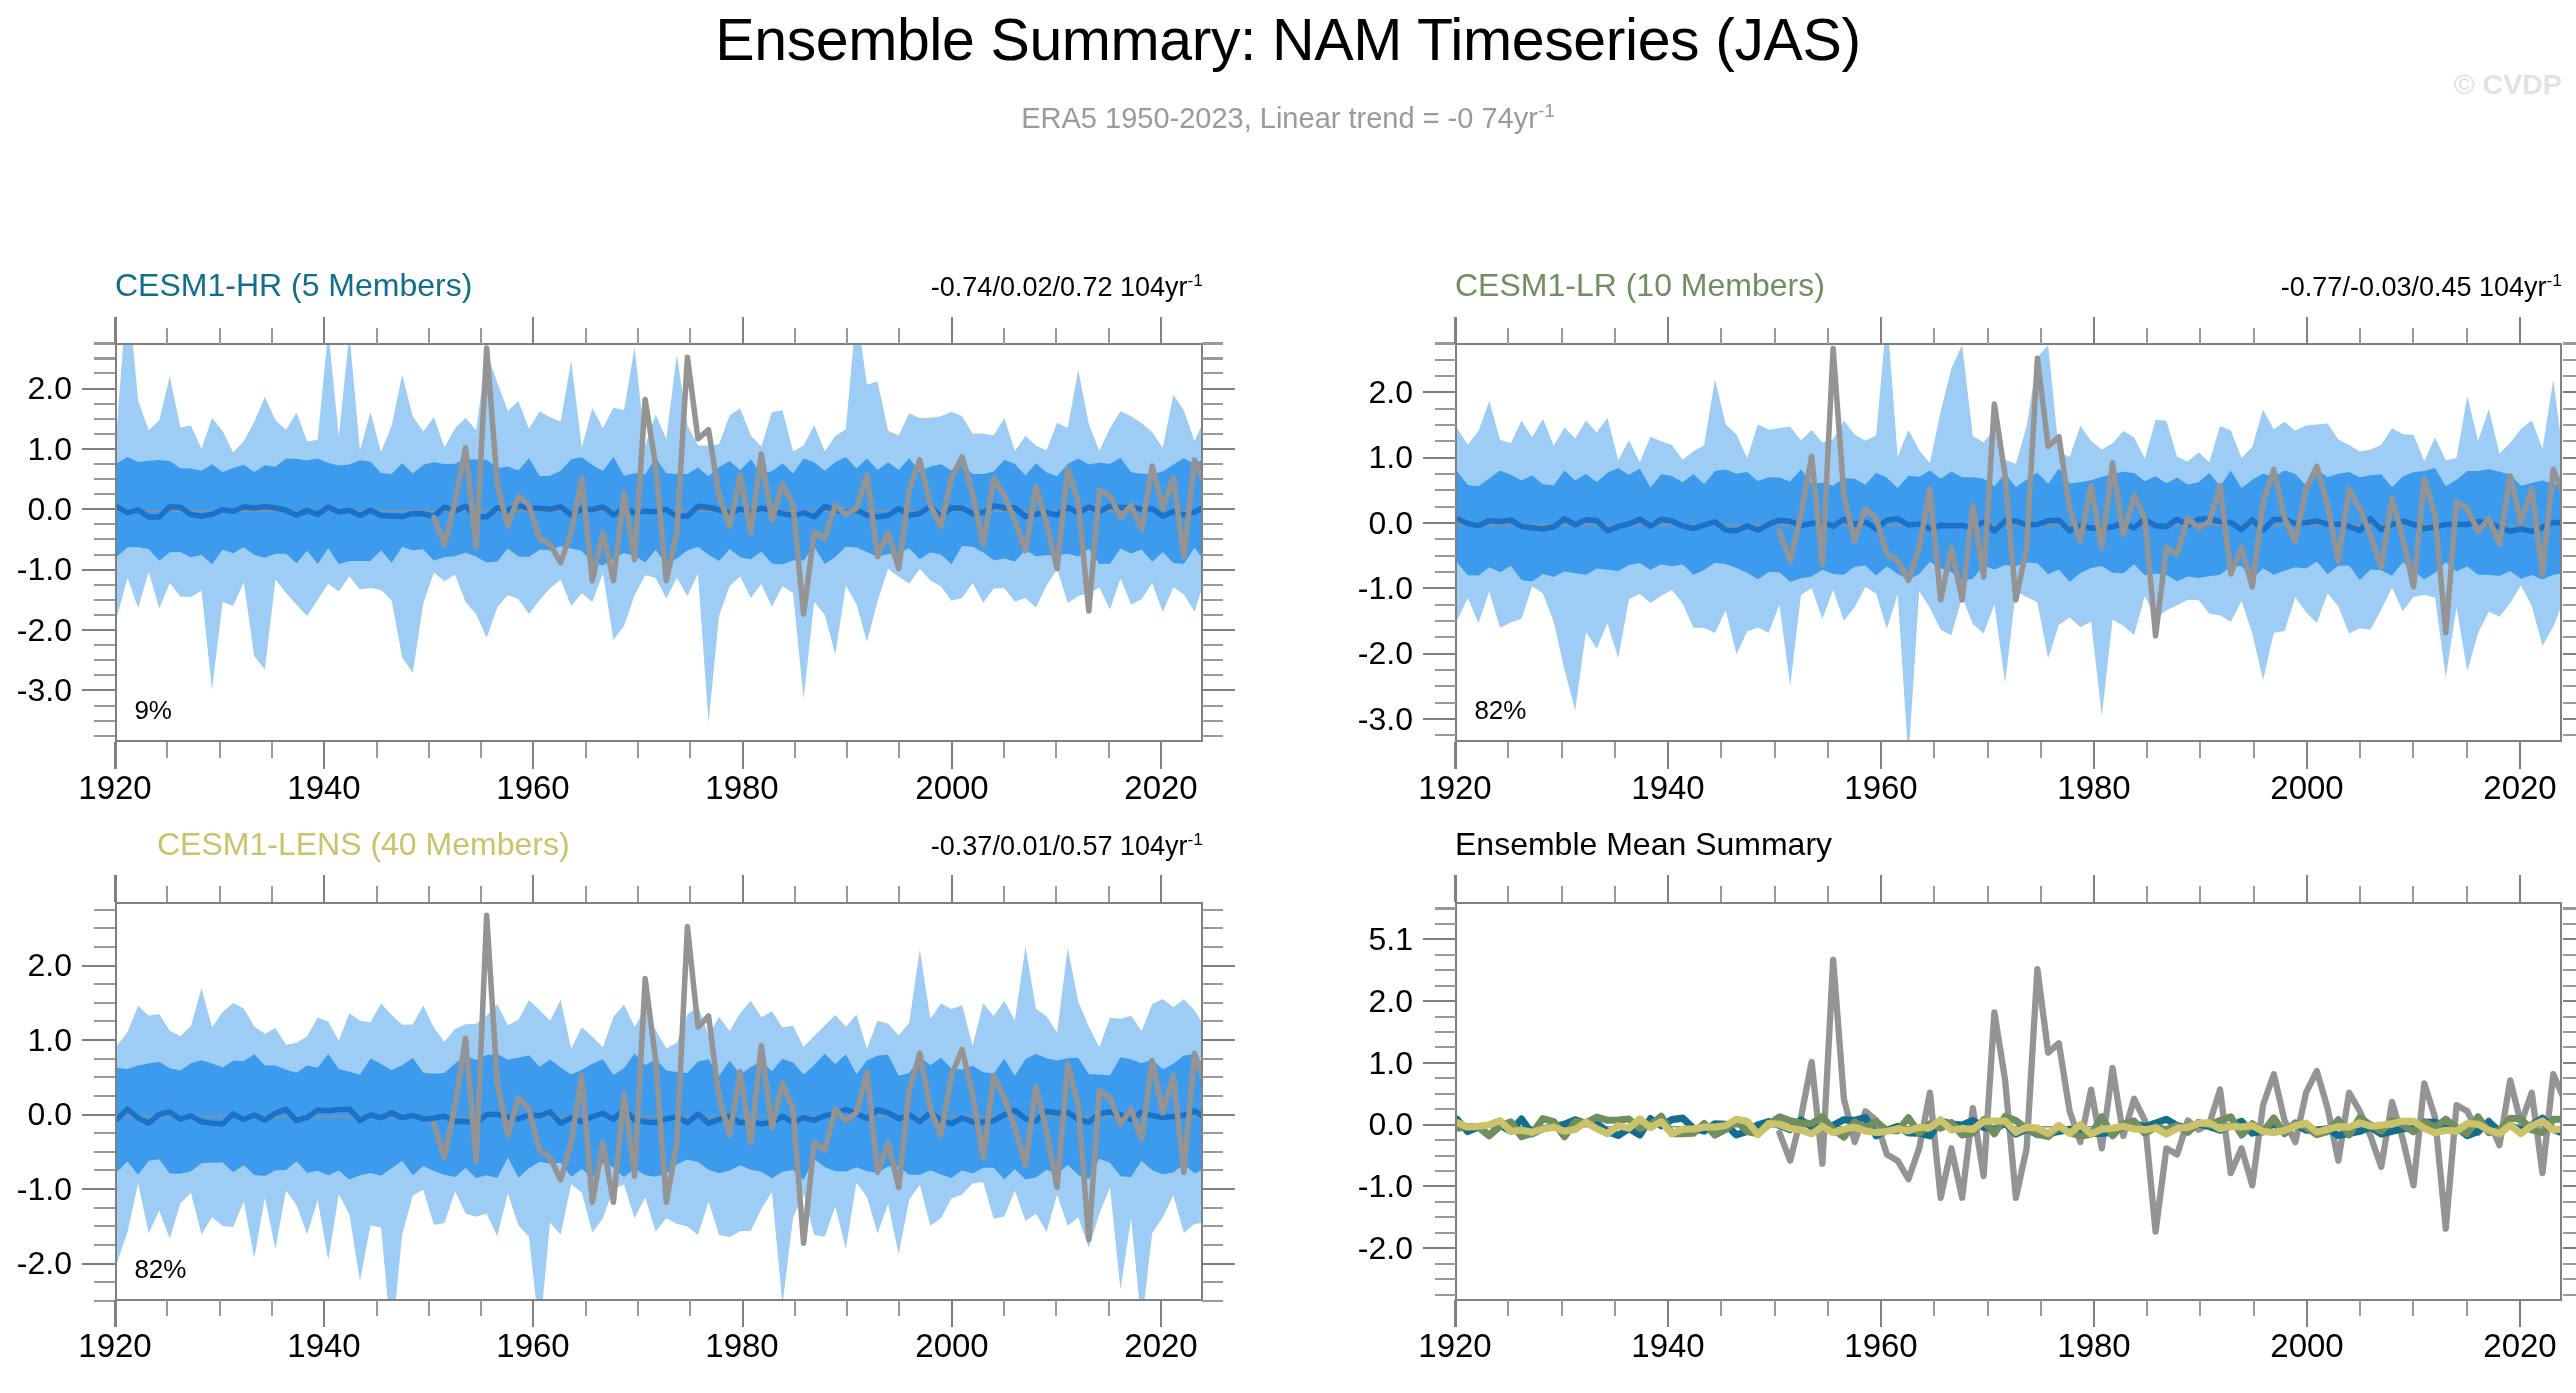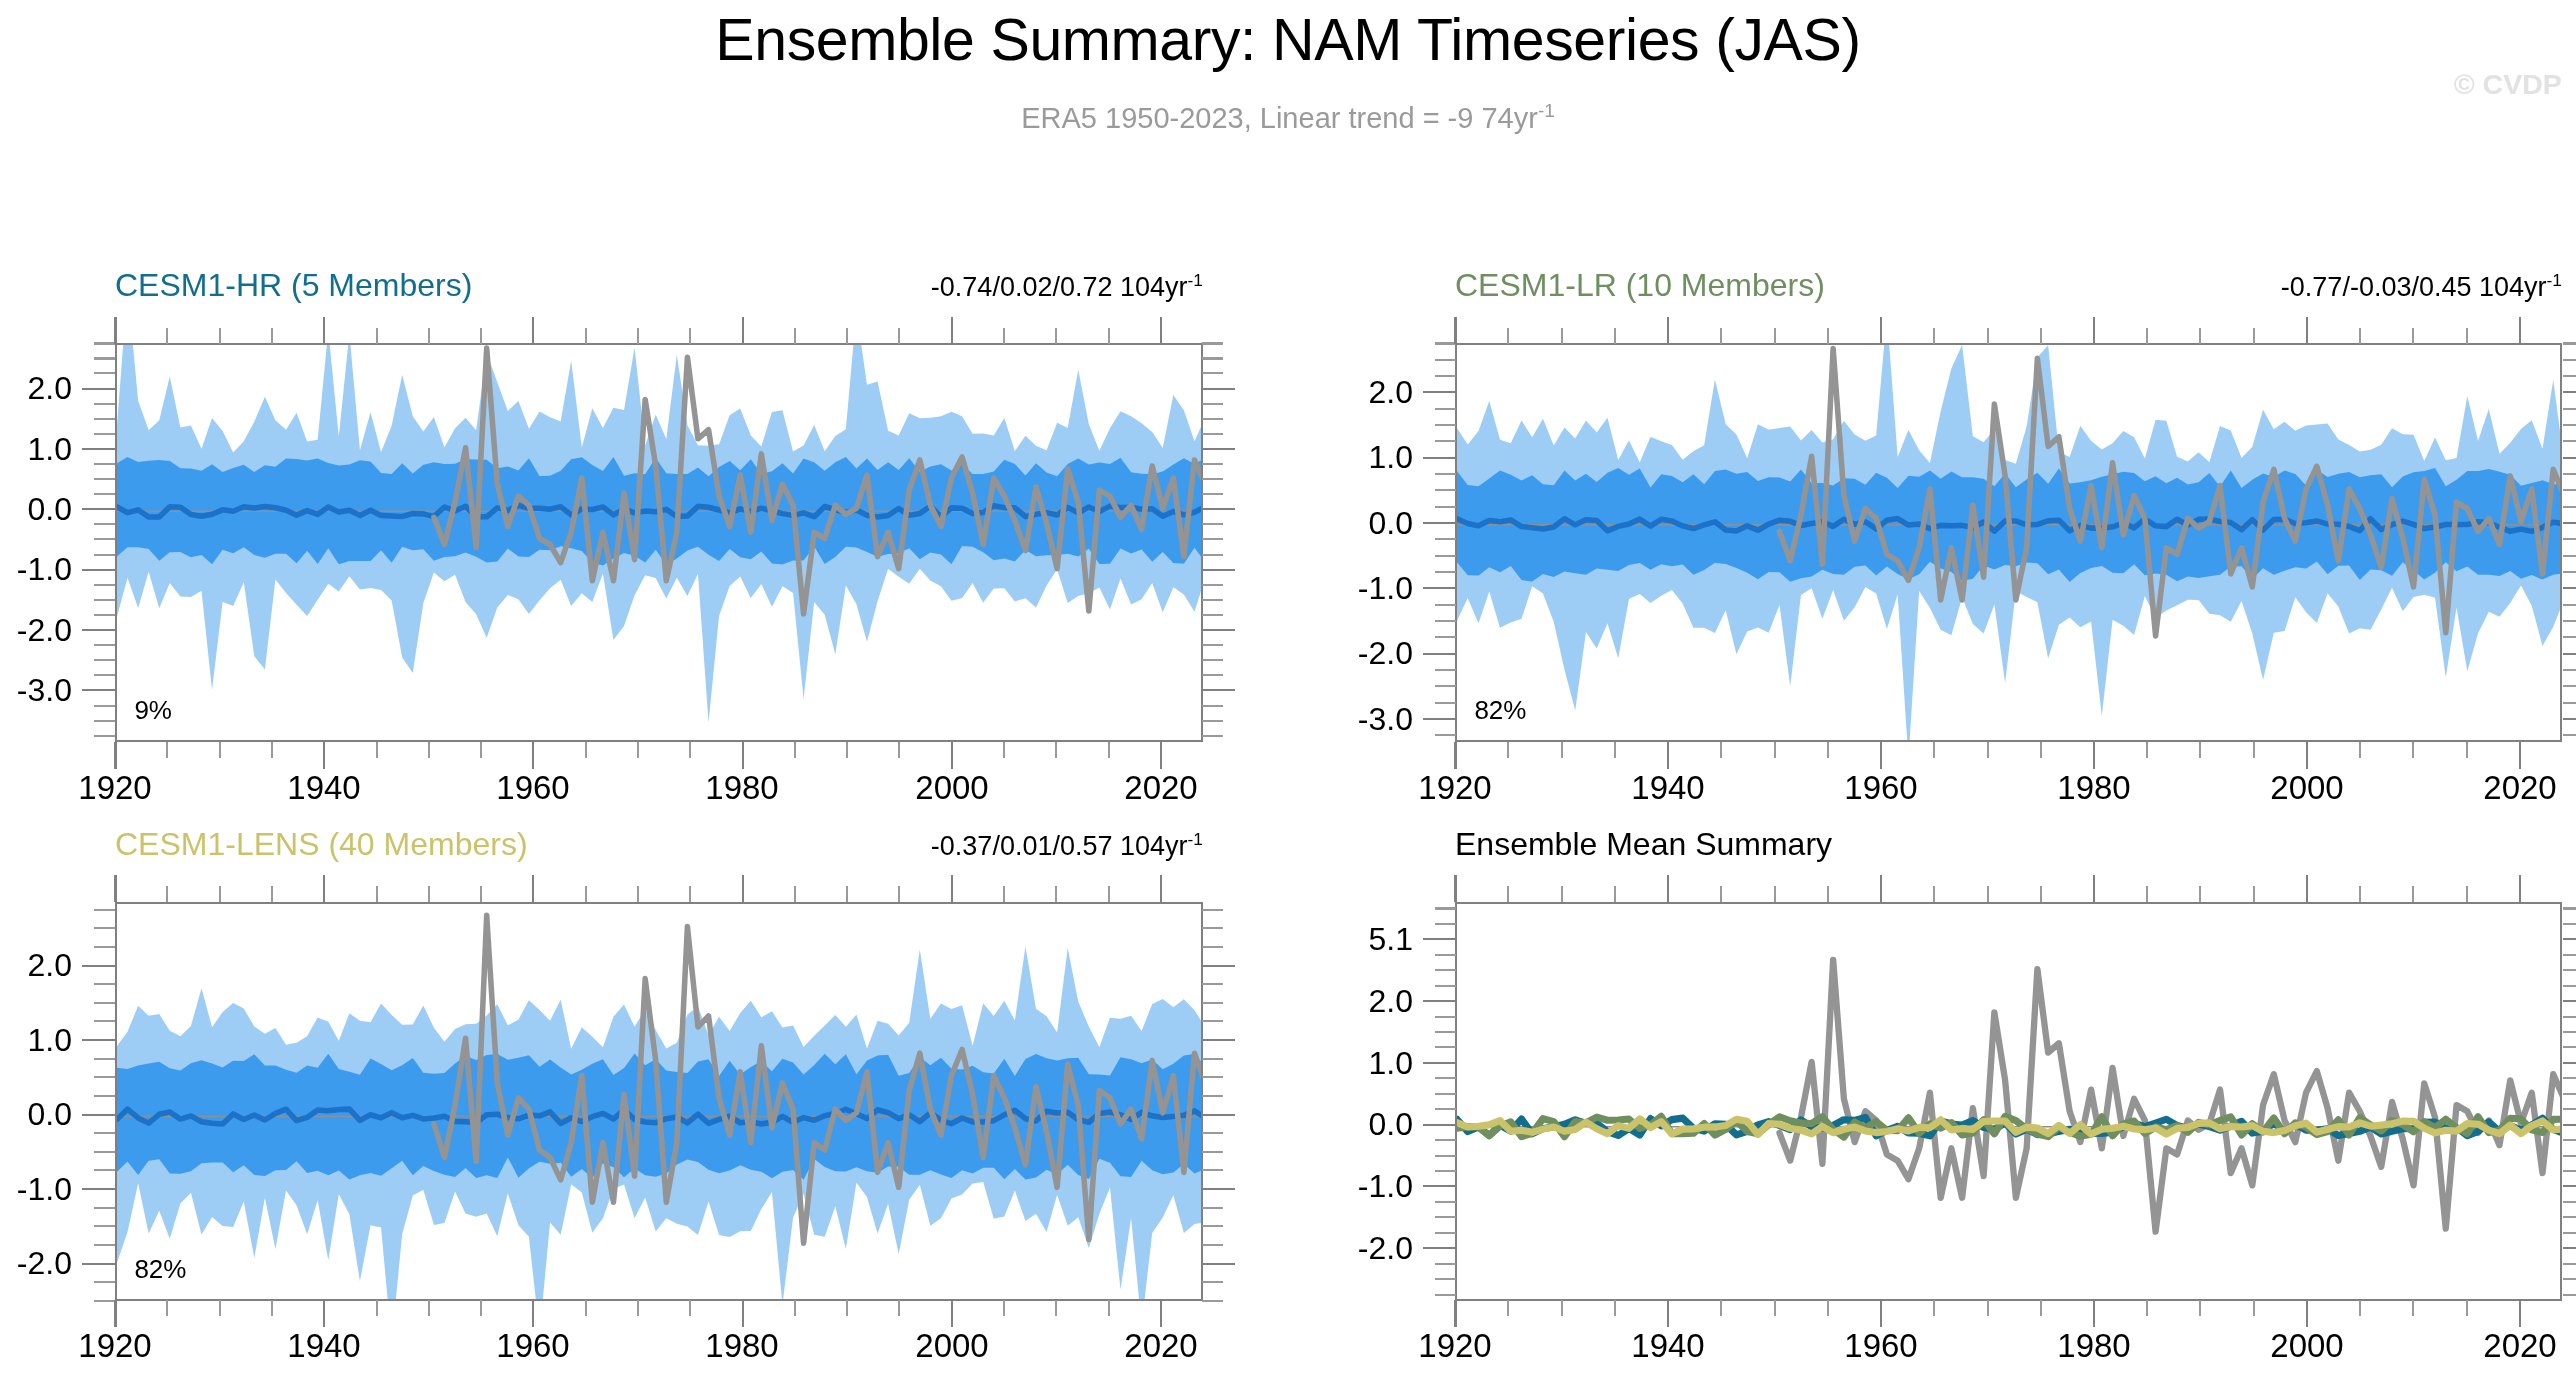--- a/index.html
+++ b/index.html
@@ -66,21 +66,21 @@
 
   .pct {
     position:absolute;
     font-size:26px; color:#000;
   }
 </style>
 </head>
 <body>
 
 <div class="fig-title">Ensemble Summary: NAM Timeseries (JAS)</div>
-<div class="fig-subtitle"><span>ERA5 1950-2023, Linear trend = -9 74yr</span><sup>-1</sup></div>
+<div class="fig-subtitle"><span>ERA5 1950-2023, Linear trend = -0 74yr</span><sup>-1</sup></div>
 <div class="watermark">© CVDP</div>
 
 <div id="panels-root">
     <div class="panel" style="left: 115px; top: 267px; width: 1088px; height: 562px;">
       <div class="panel-title" style="color: rgb(18, 110, 142);">CESM1-HR (5 Members)</div>
       <div class="panel-trend"><span>-0.74/0.02/0.72 104yr</span><sup>-1</sup></div>
     </div>
     <div class="plot" style="left: 115px; top: 343px; width: 1088px; height: 399px;">
       <svg width="1088" height="399" viewBox="0 0 1375 504">
         <polygon points="0.0,101.9 13.3,-73.4 26.7,70.1 40.0,107.7 53.4,95.1 66.7,39.6 80.1,104.1 93.4,101.7 106.8,130.9 120.1,92.0 133.5,108.5 146.8,135.8 160.2,121.4 173.5,96.8 186.9,65.2 200.2,94.9 213.6,107.1 226.9,85.4 240.3,121.8 253.6,119.6 267.0,-19.0 280.3,115.6 293.7,-14.9 307.0,132.9 320.4,84.8 333.7,135.1 347.1,101.8 360.4,37.5 373.8,90.0 387.1,109.3 400.5,90.8 413.8,129.4 427.2,105.1 440.5,91.8 453.9,107.5 467.2,9.6 480.6,47.0 493.9,83.3 507.3,70.8 520.6,105.7 534.0,84.0 547.3,91.3 560.7,96.7 574.0,19.9 587.4,129.5 600.7,79.9 614.1,104.7 627.4,79.2 640.8,81.9 654.1,2.9 667.5,127.0 680.8,87.8 694.2,118.7 707.5,12.3 720.9,101.4 734.2,126.5 747.6,127.1 760.9,125.2 774.3,88.6 787.6,80.1 801.0,114.1 814.3,128.2 827.7,84.6 841.0,82.4 854.4,134.6 867.7,126.8 881.1,100.9 894.4,134.2 907.8,114.8 921.1,106.4 934.5,-44.0 947.8,50.0 961.2,45.9 974.5,108.3 987.9,114.2 1001.2,86.0 1014.6,92.4 1027.9,91.7 1041.3,89.9 1054.6,84.1 1068.0,90.0 1081.3,112.1 1094.7,111.7 1108.0,114.1 1121.4,92.1 1134.7,133.9 1148.1,114.5 1161.4,127.2 1174.8,132.9 1188.1,98.2 1201.5,104.9 1214.8,31.3 1228.2,100.0 1241.5,133.4 1254.9,105.2 1268.2,83.6 1281.6,89.8 1294.9,98.7 1308.3,109.9 1321.6,130.0 1335.0,63.2 1348.3,82.3 1361.7,121.4 1375.0,92.7 1375.0,295.3 1361.7,337.0 1348.3,315.1 1335.0,305.9 1321.6,337.5 1308.3,300.8 1294.9,321.1 1281.6,327.7 1268.2,295.0 1254.9,334.0 1241.5,306.5 1228.2,313.7 1214.8,317.2 1201.5,325.8 1188.1,283.4 1174.8,303.9 1161.4,331.7 1148.1,320.0 1134.7,323.9 1121.4,307.2 1108.0,307.6 1094.7,325.6 1081.3,300.5 1068.0,319.5 1054.6,323.2 1041.3,304.9 1027.9,297.5 1014.6,282.7 1001.2,301.5 987.9,292.6 974.5,282.6 961.2,323.8 947.8,375.0 934.5,327.4 921.1,303.9 907.8,390.7 894.4,340.9 881.1,324.8 867.7,447.1 854.4,313.2 841.0,304.7 827.7,330.6 814.3,301.9 801.0,319.6 787.6,292.3 774.3,304.4 760.9,342.1 747.6,476.8 734.2,289.0 720.9,317.0 707.5,294.0 694.2,320.4 680.8,294.2 667.5,291.0 654.1,316.1 640.8,355.0 627.4,372.7 614.1,288.8 600.7,324.6 587.4,313.7 574.0,329.8 560.7,296.5 547.3,307.4 534.0,322.4 520.6,339.8 507.3,321.1 493.9,315.7 480.6,331.6 467.2,369.9 453.9,340.0 440.5,324.8 427.2,290.3 413.8,298.3 400.5,287.5 387.1,326.1 373.8,414.4 360.4,394.8 347.1,322.9 333.7,309.6 320.4,306.9 307.0,309.0 293.7,292.2 280.3,311.4 267.0,301.5 253.6,321.9 240.3,342.3 226.9,328.2 213.6,313.3 200.2,296.2 186.9,410.0 173.5,393.1 160.2,299.7 146.8,329.6 133.5,324.2 120.1,435.9 106.8,310.3 93.4,318.5 80.1,317.7 66.7,300.7 53.4,332.7 40.0,286.4 26.7,332.2 13.3,294.1 0.0,343.2" fill="#9dcdf4"></polygon>
@@ -327,21 +327,21 @@
       <div class="xtick minor" style="left: 532px; top: 12.7px; background: rgb(154, 154, 154);"></div>
       <div class="xtick minor" style="left: 585px; top: 12.7px; background: rgb(154, 154, 154);"></div>
       <div class="xtick minor" style="left: 691px; top: 12.7px; background: rgb(154, 154, 154);"></div>
       <div class="xtick minor" style="left: 744px; top: 12.7px; background: rgb(154, 154, 154);"></div>
       <div class="xtick minor" style="left: 798px; top: 12.7px; background: rgb(154, 154, 154);"></div>
       <div class="xtick minor" style="left: 904px; top: 12.7px; background: rgb(154, 154, 154);"></div>
       <div class="xtick minor" style="left: 957px; top: 12.7px; background: rgb(154, 154, 154);"></div>
       <div class="xtick minor" style="left: 1011px; top: 12.7px; background: rgb(154, 154, 154);"></div>
     </div>
     <div class="panel" style="left: 115px; top: 826px; width: 1088px; height: 562px;">
-      <div class="panel-title" style="color: rgb(203, 195, 106);">CESM1-LENS (40 Members)</div>
+      <div class="panel-title" style="color: rgb(203, 195, 106); margin-left: 42px;">CESM1-LENS (40 Members)</div>
       <div class="panel-trend"><span>-0.37/0.01/0.57 104yr</span><sup>-1</sup></div>
     </div>
     <div class="plot" style="left: 115px; top: 902px; width: 1088px; height: 399px;">
       <svg width="1088" height="399" viewBox="0 0 1375 504">
         <polygon points="0.0,179.3 13.3,161.3 26.7,128.6 40.0,141.1 53.4,139.0 66.7,160.2 80.1,167.1 93.4,154.1 106.8,106.4 120.1,155.5 133.5,136.5 146.8,125.0 160.2,131.9 173.5,154.8 186.9,164.0 200.2,156.7 213.6,177.6 226.9,175.1 240.3,167.0 253.6,143.2 267.0,148.7 280.3,172.6 293.7,138.0 307.0,147.4 320.4,149.2 333.7,125.7 347.1,140.0 360.4,152.4 373.8,152.2 387.1,128.2 400.5,156.3 413.8,173.9 427.2,157.8 440.5,152.0 453.9,151.1 467.2,140.8 480.6,126.7 493.9,153.2 507.3,146.1 520.6,121.4 534.0,133.9 547.3,147.5 560.7,120.9 574.0,182.9 587.4,155.6 600.7,167.6 614.1,181.0 627.4,142.4 640.8,126.9 654.1,155.1 667.5,132.7 680.8,159.2 694.2,182.4 707.5,175.3 720.9,139.5 734.2,129.4 747.6,165.6 760.9,142.4 774.3,160.5 787.6,137.5 801.0,122.0 814.3,143.1 827.7,135.4 841.0,155.9 854.4,153.5 867.7,180.6 881.1,166.3 894.4,153.3 907.8,140.1 921.1,155.1 934.5,139.6 947.8,182.8 961.2,147.4 974.5,151.3 987.9,166.0 1001.2,149.8 1014.6,57.5 1027.9,145.0 1041.3,125.7 1054.6,132.5 1068.0,127.8 1081.3,179.0 1094.7,125.3 1108.0,141.5 1121.4,122.3 1134.7,147.1 1148.1,53.5 1161.4,132.2 1174.8,141.6 1188.1,162.3 1201.5,55.6 1214.8,123.2 1228.2,154.8 1241.5,180.9 1254.9,143.5 1268.2,144.9 1281.6,141.0 1294.9,160.4 1308.3,126.2 1321.6,119.9 1335.0,130.5 1348.3,120.3 1361.7,134.0 1375.0,155.0 1375.0,402.2 1361.7,404.4 1348.3,415.8 1335.0,367.9 1321.6,396.0 1308.3,415.8 1294.9,532.7 1281.6,396.6 1268.2,487.4 1254.9,358.1 1241.5,391.7 1228.2,434.5 1214.8,395.6 1201.5,406.6 1188.1,367.2 1174.8,414.5 1161.4,391.2 1148.1,400.4 1134.7,362.1 1121.4,394.9 1108.0,397.7 1094.7,351.1 1081.3,353.0 1068.0,367.0 1054.6,372.2 1041.3,396.9 1027.9,406.6 1014.6,354.6 1001.2,373.7 987.9,442.2 974.5,378.8 961.2,416.4 947.8,370.1 934.5,352.0 921.1,435.9 907.8,382.0 894.4,420.3 881.1,417.8 867.7,365.9 854.4,396.0 841.0,506.6 827.7,363.7 814.3,385.3 801.0,413.0 787.6,413.6 774.3,420.7 760.9,418.1 747.6,375.8 734.2,418.1 720.9,407.6 707.5,404.0 694.2,397.1 680.8,413.9 667.5,370.8 654.1,396.9 640.8,354.3 627.4,359.8 614.1,396.9 600.7,415.3 587.4,364.4 574.0,353.9 560.7,418.0 547.3,402.5 534.0,543.2 520.6,420.3 507.3,405.8 493.9,365.5 480.6,419.7 467.2,390.9 453.9,395.0 440.5,391.1 427.2,363.2 413.8,403.1 400.5,405.4 387.1,360.9 373.8,368.4 360.4,417.1 347.1,554.7 333.7,408.7 320.4,405.9 307.0,476.5 293.7,392.1 280.3,366.6 267.0,450.0 253.6,373.9 240.3,417.2 226.9,380.6 213.6,361.8 200.2,435.9 186.9,371.2 173.5,447.3 160.2,375.9 146.8,408.0 133.5,406.8 120.1,395.5 106.8,417.4 93.4,364.9 80.1,378.3 66.7,423.0 53.4,387.4 40.0,416.4 26.7,352.8 13.3,414.5 0.0,453.4" fill="#9dcdf4"></polygon>
         <polygon points="0.0,206.8 13.3,208.5 26.7,204.0 40.0,201.4 53.4,199.2 66.7,207.5 80.1,210.3 93.4,201.0 106.8,197.4 120.1,201.6 133.5,206.4 146.8,198.0 160.2,198.3 173.5,189.9 186.9,203.9 200.2,204.1 213.6,209.5 226.9,213.1 240.3,203.9 253.6,206.7 267.0,189.1 280.3,208.5 293.7,212.0 307.0,215.7 320.4,195.2 333.7,202.1 347.1,210.1 360.4,203.7 373.8,194.6 387.1,213.0 400.5,214.5 413.8,213.5 427.2,201.4 440.5,192.1 453.9,196.9 467.2,190.6 480.6,189.6 493.9,196.7 507.3,194.2 520.6,190.9 534.0,205.5 547.3,196.3 560.7,206.5 574.0,215.5 587.4,209.2 600.7,201.7 614.1,196.1 627.4,215.9 640.8,207.0 654.1,188.8 667.5,203.8 680.8,196.0 694.2,210.2 707.5,212.2 720.9,213.5 734.2,198.8 747.6,196.1 760.9,217.2 774.3,197.9 787.6,215.3 801.0,205.9 814.3,198.5 827.7,211.2 841.0,195.3 854.4,200.2 867.7,215.4 881.1,203.3 894.4,189.0 907.8,202.5 921.1,189.8 934.5,214.9 947.8,197.6 961.2,191.2 974.5,190.4 987.9,216.8 1001.2,213.5 1014.6,193.2 1027.9,203.6 1041.3,194.2 1054.6,208.2 1068.0,209.1 1081.3,204.3 1094.7,212.4 1108.0,214.0 1121.4,195.5 1134.7,217.1 1148.1,195.7 1161.4,189.5 1174.8,194.9 1188.1,197.7 1201.5,194.8 1214.8,194.1 1228.2,215.1 1241.5,215.4 1254.9,216.7 1268.2,193.5 1281.6,196.1 1294.9,201.1 1308.3,196.3 1321.6,208.8 1335.0,201.9 1348.3,191.2 1361.7,189.4 1375.0,204.0 1375.0,334.7 1361.7,340.6 1348.3,328.6 1335.0,339.2 1321.6,341.5 1308.3,336.4 1294.9,324.4 1281.6,344.9 1268.2,343.9 1254.9,326.9 1241.5,321.7 1228.2,347.4 1214.8,342.3 1201.5,329.3 1188.1,341.5 1174.8,335.7 1161.4,345.4 1148.1,348.2 1134.7,334.9 1121.4,347.6 1108.0,333.1 1094.7,333.2 1081.3,340.4 1068.0,336.5 1054.6,346.2 1041.3,341.8 1027.9,336.5 1014.6,342.1 1001.2,341.9 987.9,331.8 974.5,331.5 961.2,339.4 947.8,337.7 934.5,332.7 921.1,337.9 907.8,337.7 894.4,332.3 881.1,322.1 867.7,348.4 854.4,335.9 841.0,338.1 827.7,346.5 814.3,338.2 801.0,335.7 787.6,330.0 774.3,336.6 760.9,340.3 747.6,335.8 734.2,325.9 720.9,322.7 707.5,329.0 694.2,340.5 680.8,344.6 667.5,342.8 654.1,334.1 640.8,345.2 627.4,332.6 614.1,327.4 600.7,346.3 587.4,334.7 574.0,344.5 560.7,326.8 547.3,328.1 534.0,325.5 520.6,333.7 507.3,345.9 493.9,320.1 480.6,346.2 467.2,342.7 453.9,346.1 440.5,333.4 427.2,344.9 413.8,342.1 400.5,337.2 387.1,331.0 373.8,342.7 360.4,324.4 347.1,333.7 333.7,343.3 320.4,339.7 307.0,342.6 293.7,348.1 280.3,336.6 267.0,342.8 253.6,337.1 240.3,339.9 226.9,325.1 213.6,336.0 200.2,336.5 186.9,343.7 173.5,342.4 160.2,330.1 146.8,338.8 133.5,326.7 120.1,326.5 106.8,327.5 93.4,337.7 80.1,340.7 66.7,340.4 53.4,322.6 40.0,324.5 26.7,342.4 13.3,325.3 0.0,338.3" fill="#3d9bee"></polygon>
         <polyline points="0.0,268.5 1375.0,268.5" fill="none" stroke="#8f8f8f" stroke-width="2" stroke-linejoin="round" stroke-linecap="round"></polyline>
         <polyline points="0.0,271.9 13.3,259.1 26.7,270.3 40.0,276.8 53.4,265.6 66.7,262.8 80.1,271.7 93.4,267.7 106.8,275.0 120.1,276.9 133.5,277.9 146.8,265.2 160.2,272.3 173.5,266.6 186.9,272.9 200.2,264.4 213.6,259.2 226.9,273.5 240.3,269.6 253.6,260.1 267.0,261.3 280.3,259.5 293.7,259.1 307.0,273.4 320.4,266.2 333.7,270.1 347.1,263.7 360.4,270.1 373.8,267.0 387.1,271.5 400.5,270.4 413.8,268.2 427.2,274.6 440.5,275.1 453.9,276.0 467.2,266.2 480.6,265.6 493.9,269.8 507.3,271.4 520.6,266.7 534.0,267.6 547.3,262.6 560.7,277.2 574.0,270.0 587.4,274.8 600.7,268.6 614.1,264.5 627.4,271.8 640.8,259.8 654.1,272.3 667.5,275.3 680.8,276.2 694.2,271.2 707.5,269.0 720.9,276.4 734.2,265.3 747.6,277.1 760.9,272.1 774.3,267.9 787.6,276.4 801.0,275.0 814.3,277.9 827.7,275.8 841.0,268.3 854.4,275.7 867.7,269.8 881.1,273.2 894.4,267.4 907.8,264.6 921.1,259.3 934.5,264.9 947.8,271.1 961.2,259.9 974.5,263.5 987.9,271.1 1001.2,266.2 1014.6,274.9 1027.9,263.7 1041.3,272.9 1054.6,277.6 1068.0,270.3 1081.3,275.2 1094.7,275.5 1108.0,273.7 1121.4,266.4 1134.7,260.5 1148.1,271.2 1161.4,274.2 1174.8,261.7 1188.1,264.1 1201.5,263.1 1214.8,272.4 1228.2,275.8 1241.5,264.5 1254.9,262.7 1268.2,266.3 1281.6,272.2 1294.9,263.2 1308.3,267.6 1321.6,269.6 1335.0,268.4 1348.3,267.0 1361.7,261.3 1375.0,269.7" fill="none" stroke="#1c72c8" stroke-width="7" stroke-linejoin="round" stroke-linecap="round"></polyline>
         <polyline points="400.5,277.9 413.8,320.3 427.2,254.4 440.5,169.6 453.9,325.0 467.2,14.1 480.6,226.1 493.9,292.0 507.3,244.9 520.6,259.1 534.0,310.9 547.3,320.3 560.7,348.6 574.0,301.5 587.4,216.7 600.7,376.8 614.1,301.5 627.4,376.8 640.8,240.2 654.1,343.9 667.5,94.2 680.8,197.8 694.2,376.8 707.5,301.5 720.9,28.3 734.2,155.4 747.6,141.3 760.9,244.9 774.3,292.0 787.6,212.0 801.0,301.5 814.3,179.0 827.7,282.6 841.0,226.1 854.4,259.1 867.7,428.6 881.1,301.5 894.4,310.9 907.8,259.1 921.1,273.2 934.5,263.8 947.8,212.0 961.2,339.1 974.5,301.5 987.9,358.0 1001.2,235.5 1014.6,188.4 1027.9,259.1 1041.3,292.0 1054.6,216.7 1068.0,183.7 1081.3,240.2 1094.7,320.3 1108.0,216.7 1121.4,244.9 1134.7,282.6 1148.1,329.7 1161.4,230.8 1174.8,287.3 1188.1,358.0 1201.5,202.5 1214.8,254.4 1228.2,423.9 1241.5,235.5 1254.9,244.9 1268.2,277.9 1281.6,259.1 1294.9,296.7 1308.3,197.8 1321.6,263.8 1335.0,216.7 1348.3,339.1 1361.7,188.4 1375.0,226.1" fill="none" stroke="#949494" stroke-width="7" stroke-linejoin="round" stroke-linecap="round"></polyline>
       </svg>

